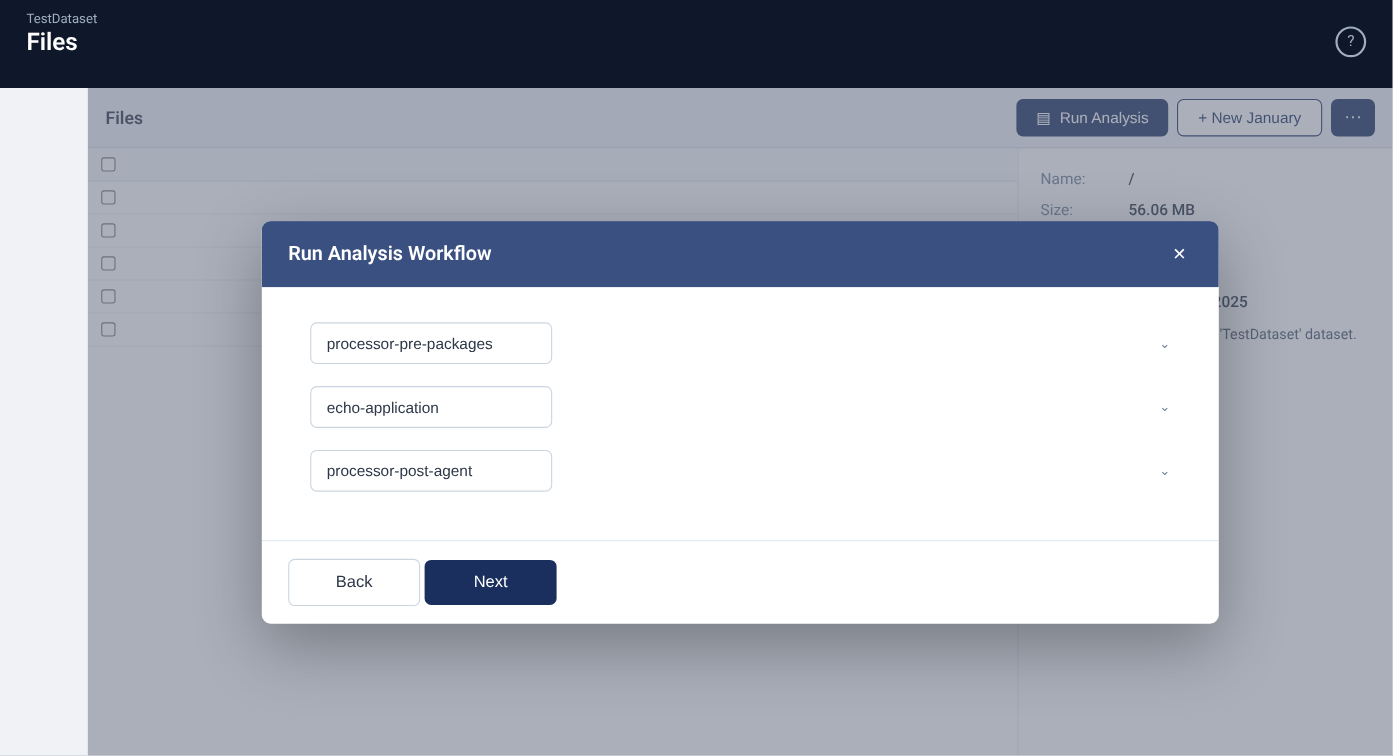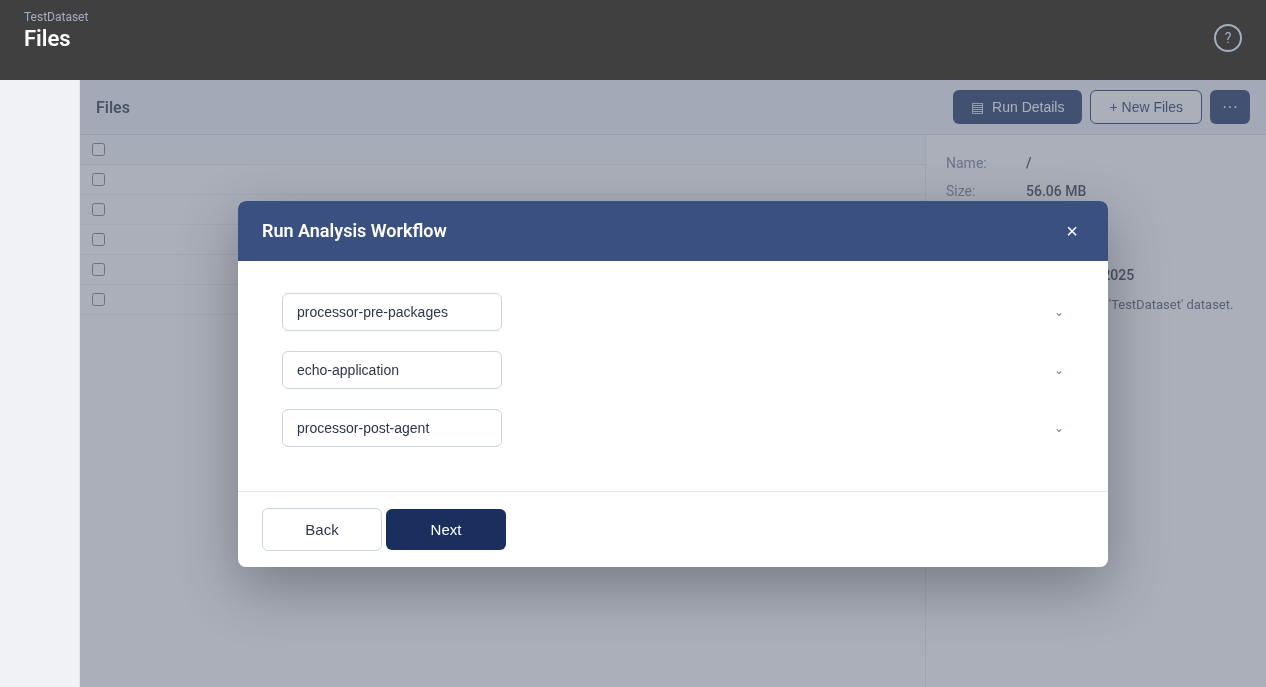--- a/index.html
+++ b/index.html
@@ -6,21 +6,21 @@
     body {
       font-family: -apple-system, BlinkMacSystemFont, 'Segoe UI', Roboto, sans-serif;
       width: 1266px;
       height: 687px;
       overflow: hidden;
       background: #c8cdd6;
     }
 
     
     .top-header {
-      background: #404040;
+      background: #0f172a;
       color: #fff;
       padding: 10px 24px 10px 24px;
       display: flex;
       align-items: flex-start;
       justify-content: space-between;
       height: 80px;
     }
     .top-header-left {
       display: flex;
       flex-direction: column;
@@ -321,24 +321,24 @@
     <div class="left-sidebar-item"></div>
   </div>
 
   <div class="content-area">
 
     <div class="files-toolbar">
       <span class="files-toolbar-title">Files</span>
       <div class="toolbar-buttons">
         <button class="btn-run-analysis">
           <span>▤</span>
-          <span>Run Details</span>
+          <span>Run Analysis</span>
         </button>
         <button class="btn-new-folder">
-          <span>+ New Files</span>
+          <span>+ New January</span>
         </button>
         <button class="btn-more">
           <span>···</span>
         </button>
       </div>
     </div>
 
     <div class="files-body">
 
       <div class="file-list">

